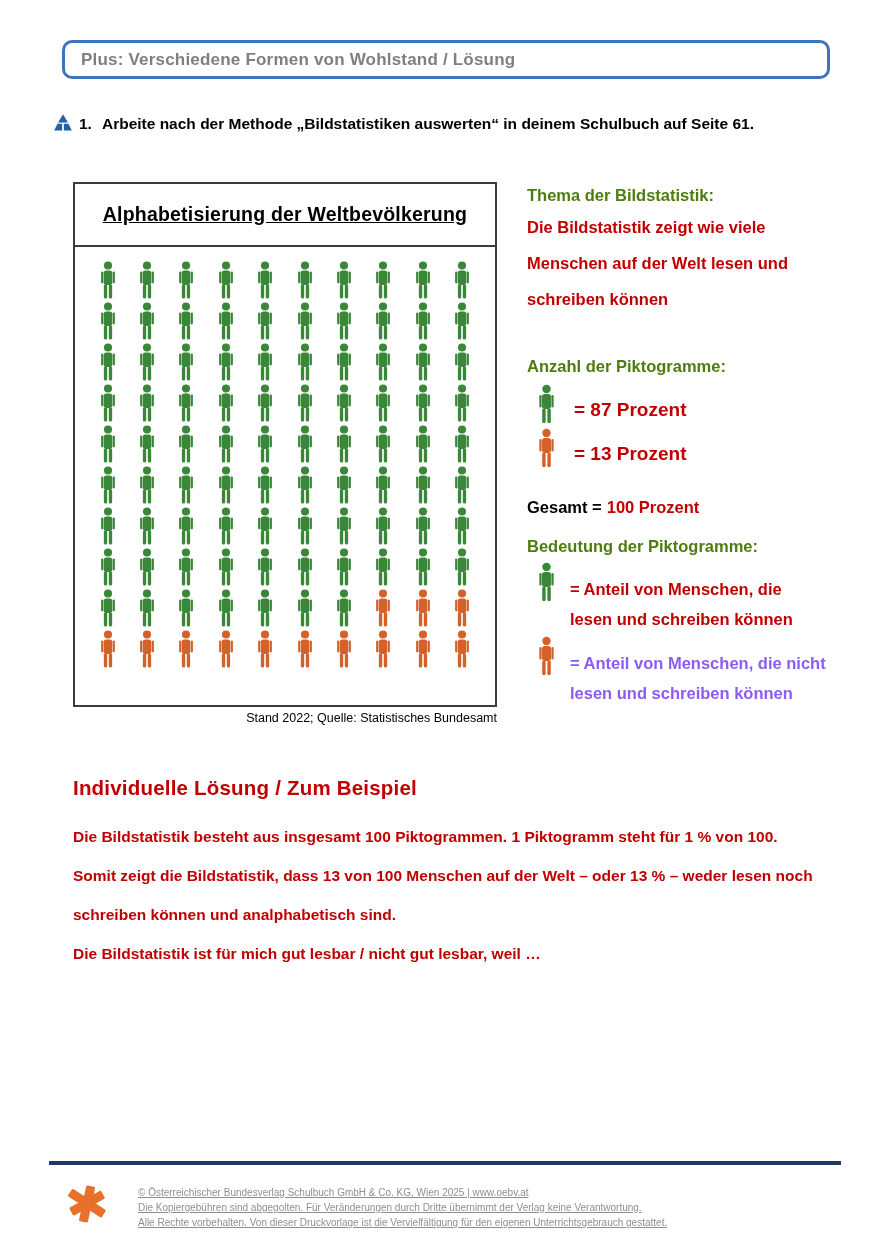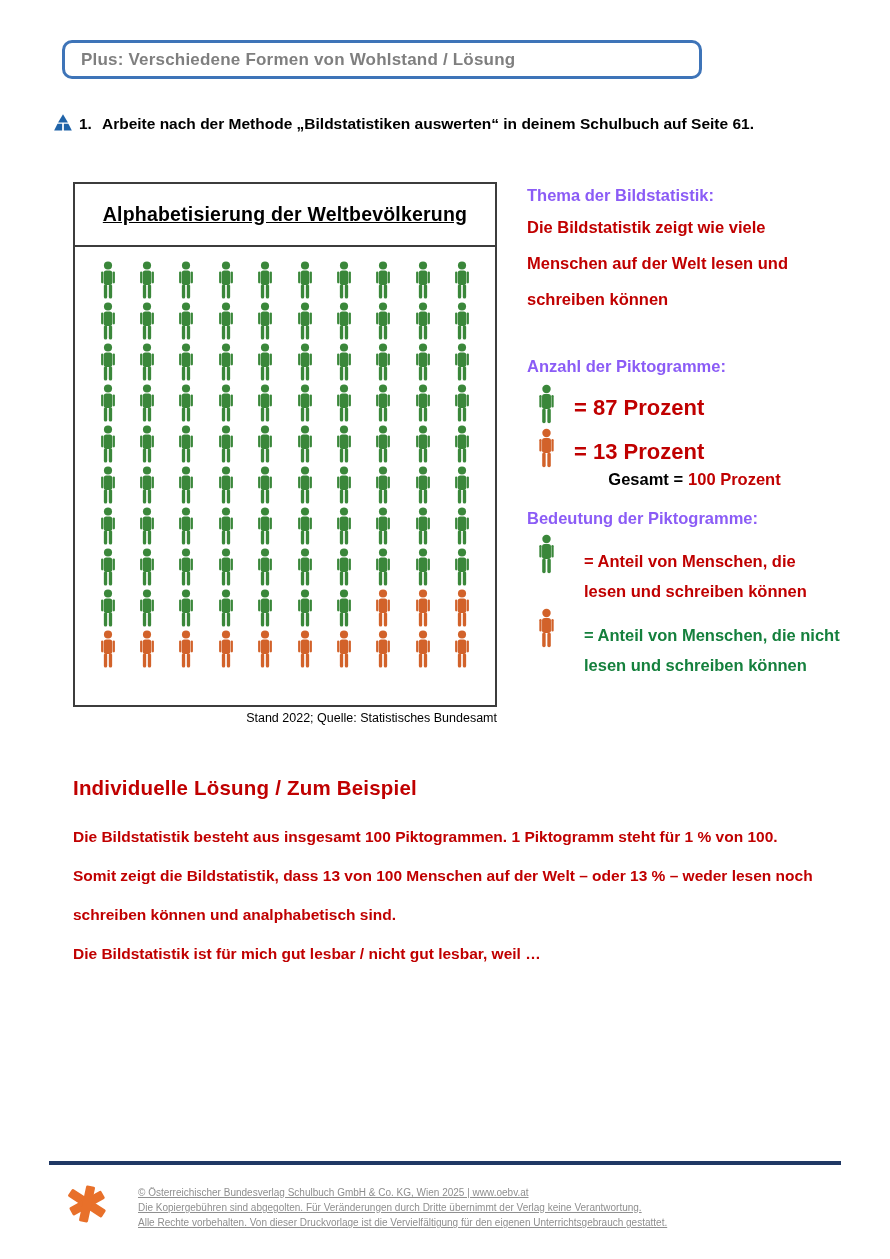--- a/index.html
+++ b/index.html
@@ -8,21 +8,21 @@
   }
   *{box-sizing:border-box;}
   html,body{margin:0;padding:0;}
   body{
     width:890px;height:1259px;position:relative;background:#ffffff;
     font-family:"Liberation Sans", sans-serif;color:#000;overflow:hidden;
   }
 
   
   .header-box{
-    position:absolute;left:62px;top:40px;width:640px;height:39px;
+    position:absolute;left:62px;top:40px;width:768px;height:39px;
     border:3px solid var(--blue);border-radius:10px;
     display:flex;align-items:center;padding-left:16px;background:#fff;
   }
   .header-title{font-size:17px;font-weight:bold;color:var(--hdr-gray);letter-spacing:.2px;}
 
   
   .task{position:absolute;left:54px;top:112px;width:784px;display:flex;align-items:flex-start;}
   .task-marker{flex:0 0 auto;margin-top:2px;}
   .task-marker svg{width:18px;height:17px;display:block;}
   .task-number{font-size:15.5px;font-weight:bold;margin:0 10px 0 7px;line-height:1.55;}
@@ -45,36 +45,36 @@
   .picto-cell{display:flex;justify-content:center;align-items:center;height:38px;}
   .picto-cell svg{width:26px;height:38px;display:block;}
 
   .chart-caption{
     position:absolute;left:73px;top:711px;width:424px;
     text-align:right;font-size:12.5px;color:#000;
   }
 
   
   .right-col{position:absolute;left:527px;top:186px;width:335px;}
-  .lbl{font-size:16.5px;font-weight:bold;color:#8b5cf6;}
+  .lbl{font-size:16.5px;font-weight:bold;color:#4d7c0f;}
   .thema-text{font-size:16.5px;font-weight:bold;color:var(--red);line-height:36px;margin-top:4px;margin-bottom:40px;width:320px;}
   .anzahl-label{margin-bottom:8px;}
   .legend-row{display:flex;align-items:flex-end;margin-left:6px;}
   .legend-row svg{width:27px;height:40px;flex:0 0 auto;}
-  .legend-row .legend-text{font-size:22px;font-weight:bold;color:var(--red);margin:0 0 3px 14px;white-space:nowrap;}
+  .legend-row .legend-text{font-size:19px;font-weight:bold;color:var(--red);margin:0 0 3px 14px;white-space:nowrap;}
   .legend-row + .legend-row{margin-top:4px;}
-  .gesamt-line{margin-top:2px;font-size:16.5px;font-weight:bold;text-align:center;}
+  .gesamt-line{margin-top:30px;font-size:16.5px;font-weight:bold;}
   .gesamt-line .val{color:var(--red);margin-left:5px;}
   .bedeutung-label{margin-top:20px;margin-bottom:4px;}
   .meaning-row{display:flex;align-items:flex-start;margin-left:6px;}
   .meaning-row svg{width:27px;height:40px;flex:0 0 auto;margin-top:2px;}
-  .meaning-text{margin-left:24px;font-size:16.5px;font-weight:bold;line-height:30px;margin-top:14px;}
+  .meaning-text{margin-left:10px;font-size:16.5px;font-weight:bold;line-height:30px;margin-top:14px;}
   .meaning-text div{white-space:nowrap;}
   .meaning-green .meaning-text{color:var(--red);}
-  .meaning-orange .meaning-text{color:#15803d;}
+  .meaning-orange .meaning-text{color:#8b5cf6;}
 
   
   .solution-heading{
     position:absolute;left:73px;top:776px;
     font-size:20.5px;font-weight:bold;color:var(--red);letter-spacing:.2px;
   }
   .solution-body{
     position:absolute;left:73px;top:817px;width:796px;
     font-size:15.5px;font-weight:bold;color:var(--red);
   }

